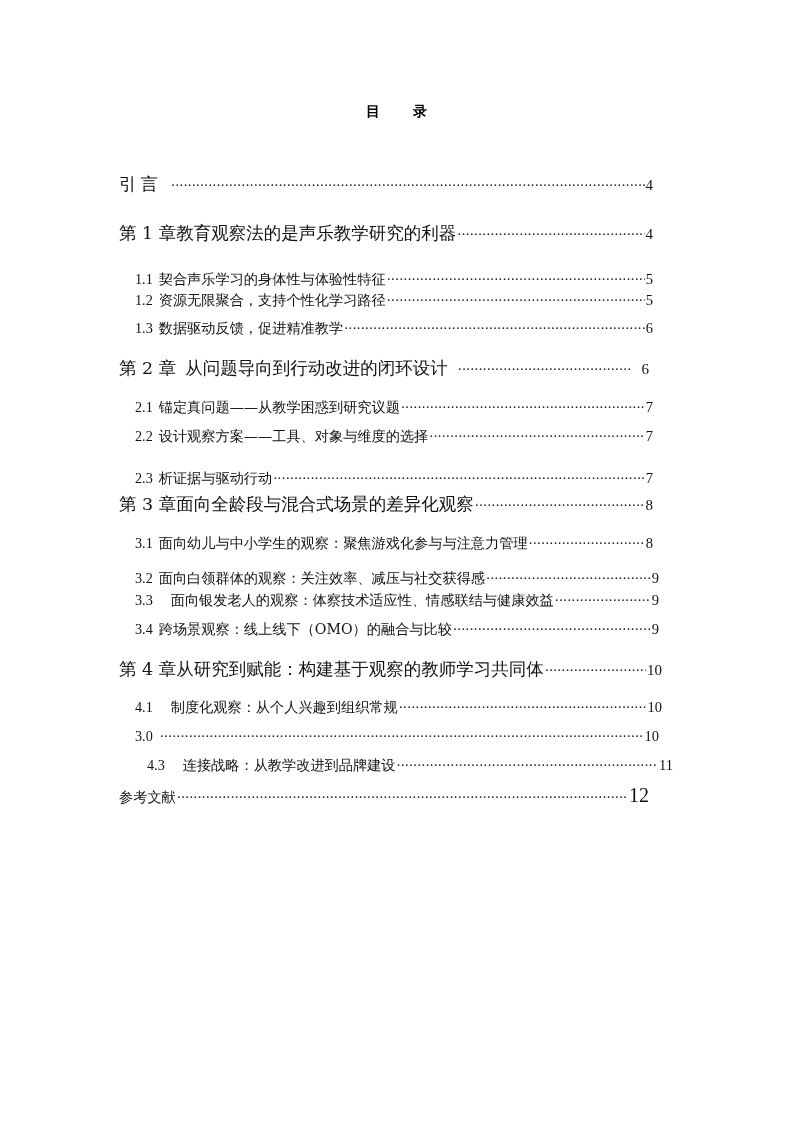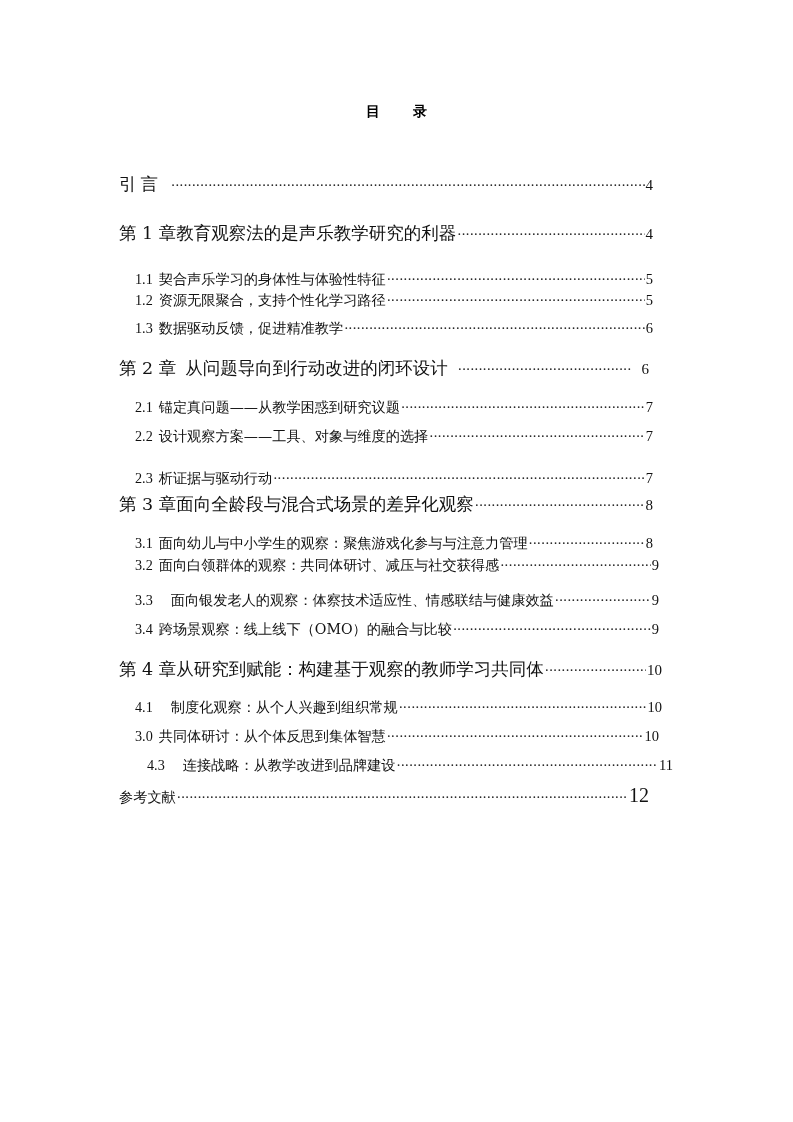--- a/index.html
+++ b/index.html
@@ -174,23 +174,23 @@
     <span class="page-num">8</span>
   </div>
 
   <div class="toc-entry lvl2" style="top:532px;">
     <span class="num">3.1</span>
     <span class="label">面向幼儿与中小学生的观察：聚焦游戏化参与与注意力管理</span>
     <span class="leader"></span>
     <span class="page-num">8</span>
   </div>
 
-  <div class="toc-entry lvl2" style="top:554px;width:524px;">
+  <div class="toc-entry lvl2" style="top:567px;width:524px;">
     <span class="num">3.2</span>
-    <span class="label">面向白领群体的观察：共同体研讨、减压与社交获得感</span>
+    <span class="label">面向白领群体的观察：关注效率、减压与社交获得感</span>
     <span class="leader"></span>
     <span class="page-num">9</span>
   </div>
 
   <div class="toc-entry lvl2" style="top:589px;width:524px;">
     <span class="num wide">3.3</span>
     <span class="label">面向银发老人的观察：体察技术适应性、情感联结与健康效益</span>
     <span class="leader"></span>
     <span class="page-num">9</span>
   </div>
@@ -211,21 +211,20 @@
 
   <div class="toc-entry lvl2" style="top:696px;width:527px;">
     <span class="num wide">4.1</span>
     <span class="label">制度化观察：从个人兴趣到组织常规</span>
     <span class="leader"></span>
     <span class="page-num">10</span>
   </div>
 
   <div class="toc-entry lvl2" style="top:725px;width:524px;">
     <span class="num">3.0</span>
-    <span class="label">共同体研讨：从个体反思到集体智慧</span>
     <span class="leader"></span>
     <span class="page-num">10</span>
   </div>
 
   <div class="toc-entry lvl2" style="top:754px;width:526px;margin-left:12px;">
     <span class="num wide">4.3</span>
     <span class="label">连接战略：从教学改进到品牌建设</span>
     <span class="leader"></span>
     <span class="page-num">11</span>
   </div>

